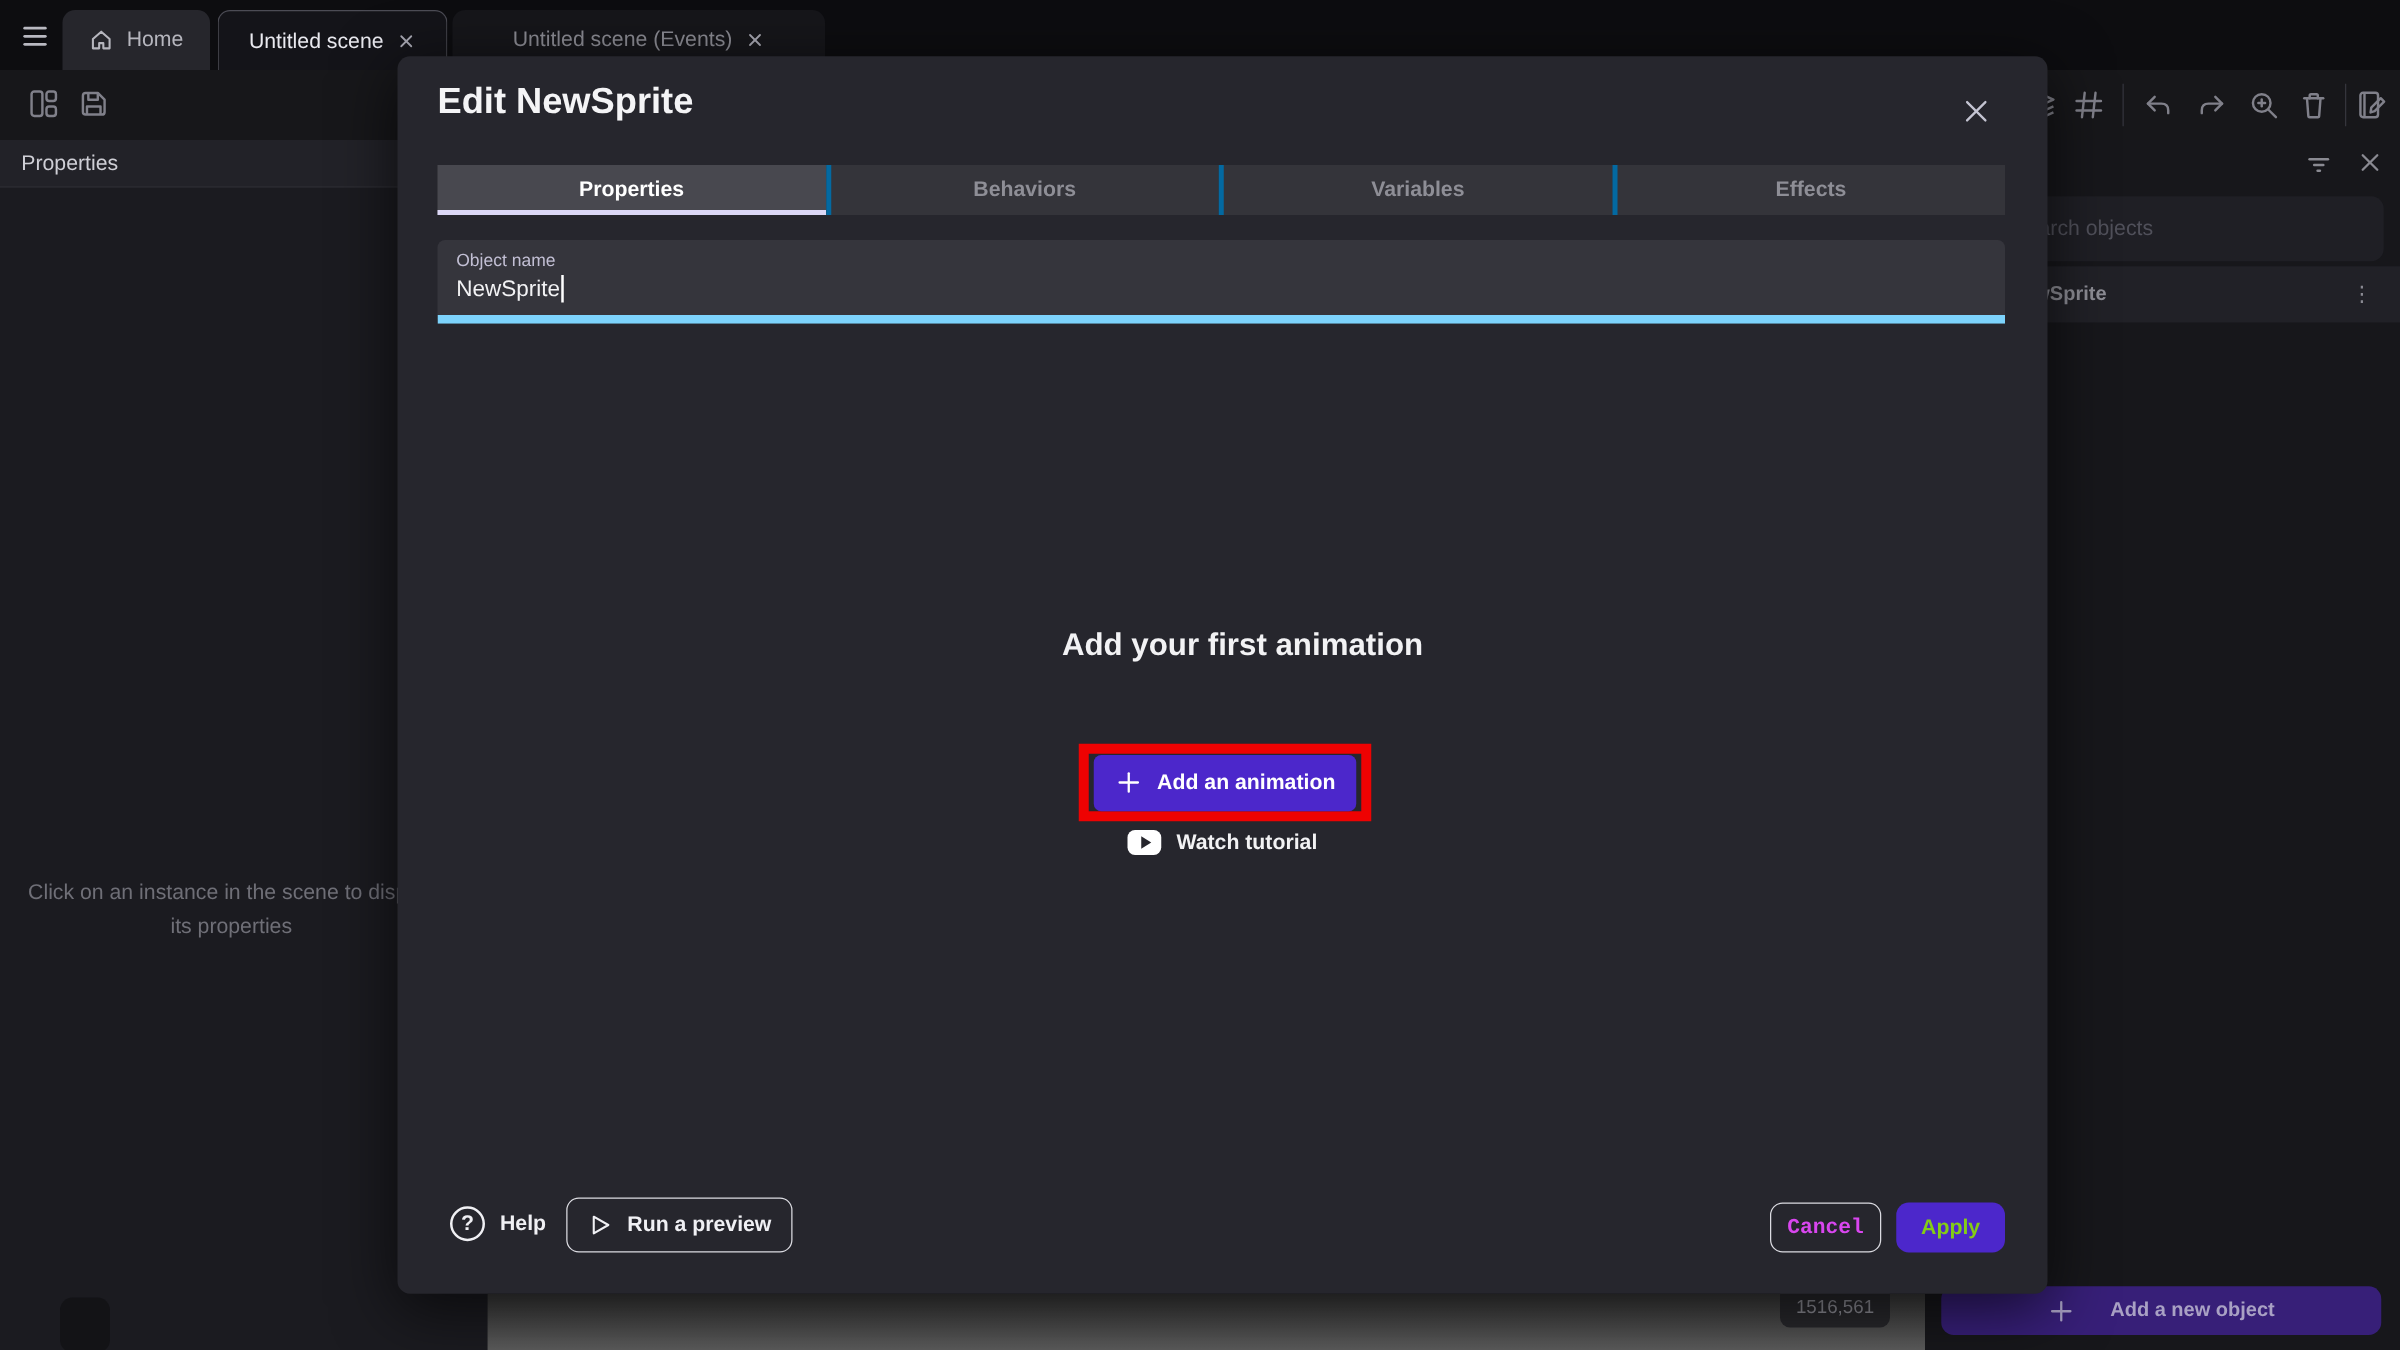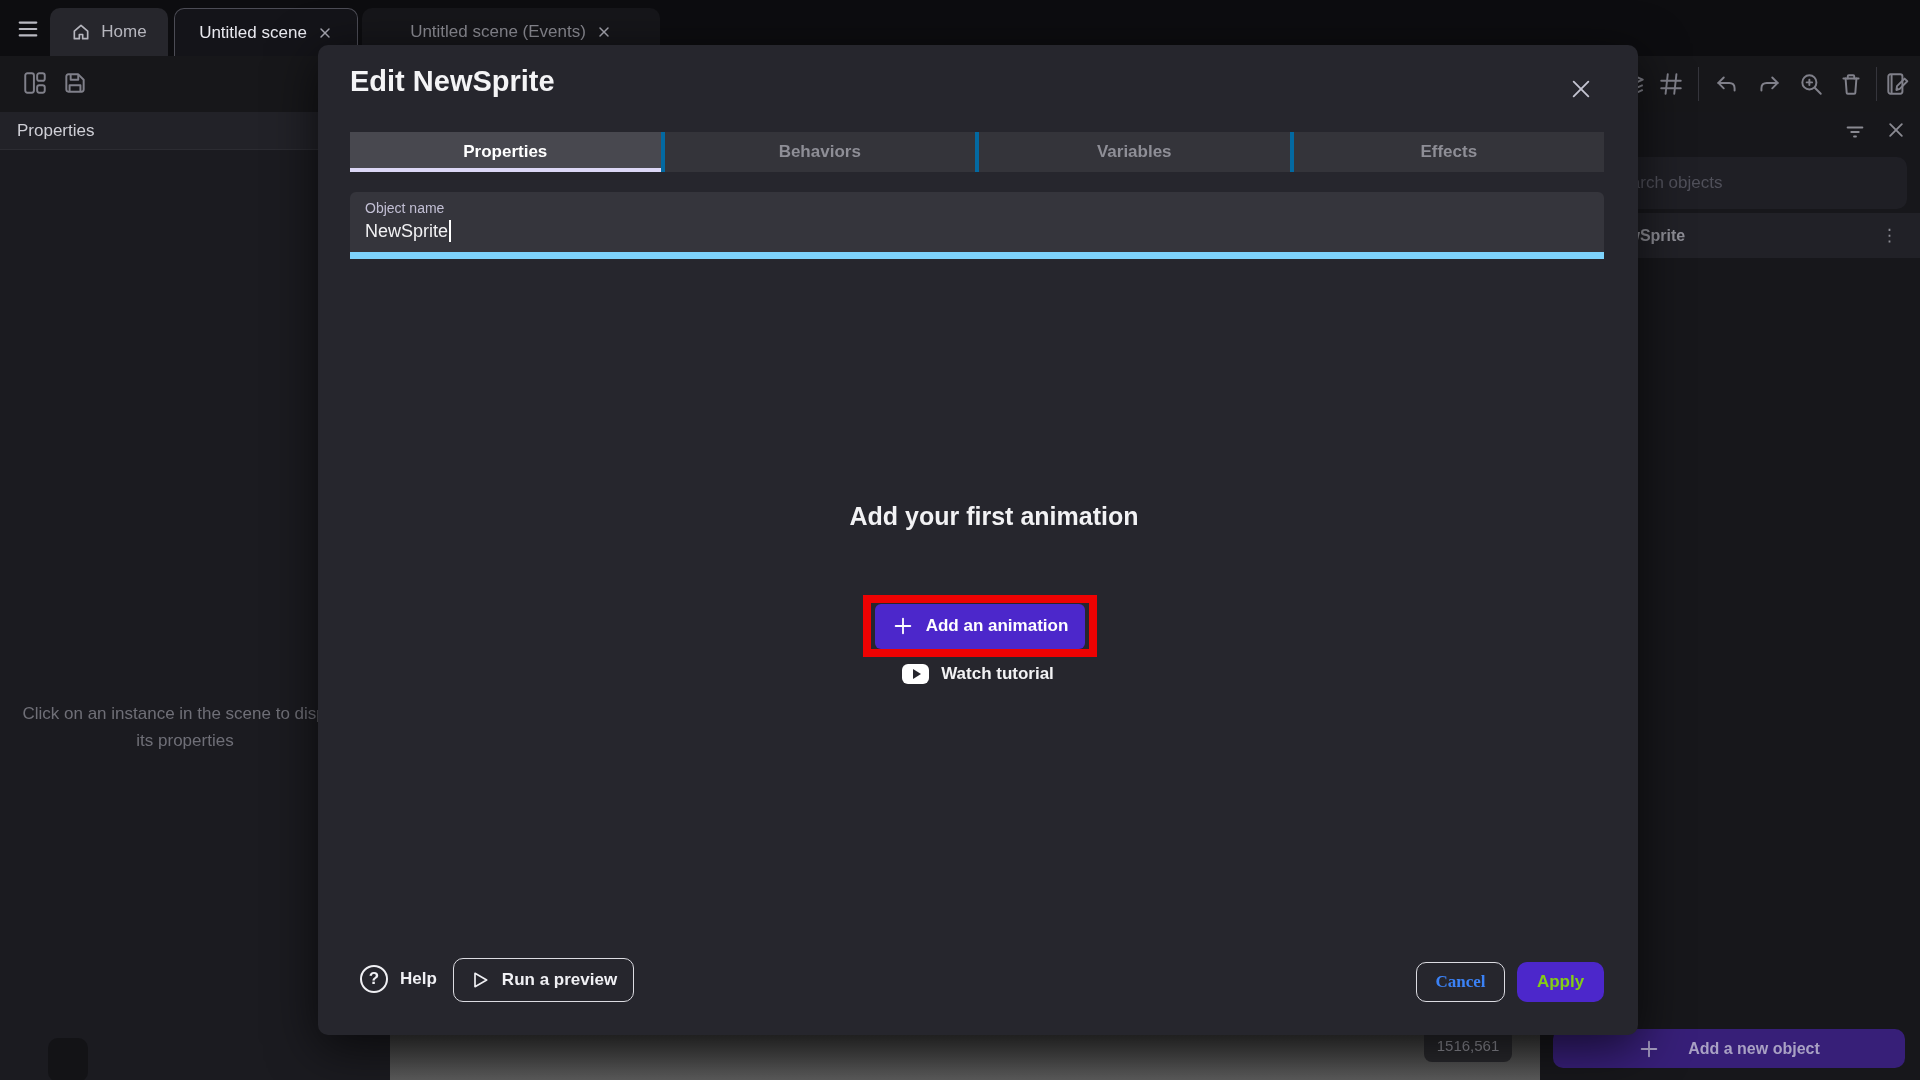--- a/index.html
+++ b/index.html
@@ -83,21 +83,21 @@
   .m-help { left:42px; top:920px; display:flex; align-items:center; gap:12px; cursor:pointer; }
   .help-icon { width:28px; height:28px; border:2px solid #f0f0f4; border-radius:50%; display:flex; align-items:center;
                justify-content:center; font-size:17px; font-weight:700; color:#f0f0f4; }
   .m-help span { font-size:17px; font-weight:700; color:#f0f0f4; }
   .run-preview-btn { left:135px; top:913px; width:181px; height:44px; background:transparent; border:1px solid #dcdce2;
                      border-radius:10px; display:flex; align-items:center; justify-content:center; gap:12px; cursor:pointer; }
   .run-preview-btn .play { width:20px; height:20px; color:#f0f0f4; }
   .run-preview-btn span { font-size:17px; font-weight:700; color:#f0f0f4; font-family:"Liberation Sans",sans-serif; }
   .cancel-btn { left:1098px; top:917px; width:89px; height:40px; background:transparent; border:1px solid #dcdce2;
                 border-radius:10px; display:flex; align-items:center; justify-content:center; cursor:pointer; }
-  .cancel-btn span { font-size:17px; font-weight:700; color:#3b82f6; font-family:Liberation Serif, serif; }
+  .cancel-btn span { font-size:17px; font-weight:700; color:#d946ef; font-family:Liberation Mono, monospace; }
   .apply-btn { left:1199px; top:917px; width:87px; height:40px; background:#4c27cb; border:none;
                border-radius:10px; display:flex; align-items:center; justify-content:center; cursor:pointer; }
   .apply-btn span { font-size:17px; font-weight:700; color:#84cc16; font-family:"Liberation Sans",sans-serif; }
 </style>
 </head>
 <body>
 
 <div class="screen">
 
   <div class="abs topbar">

